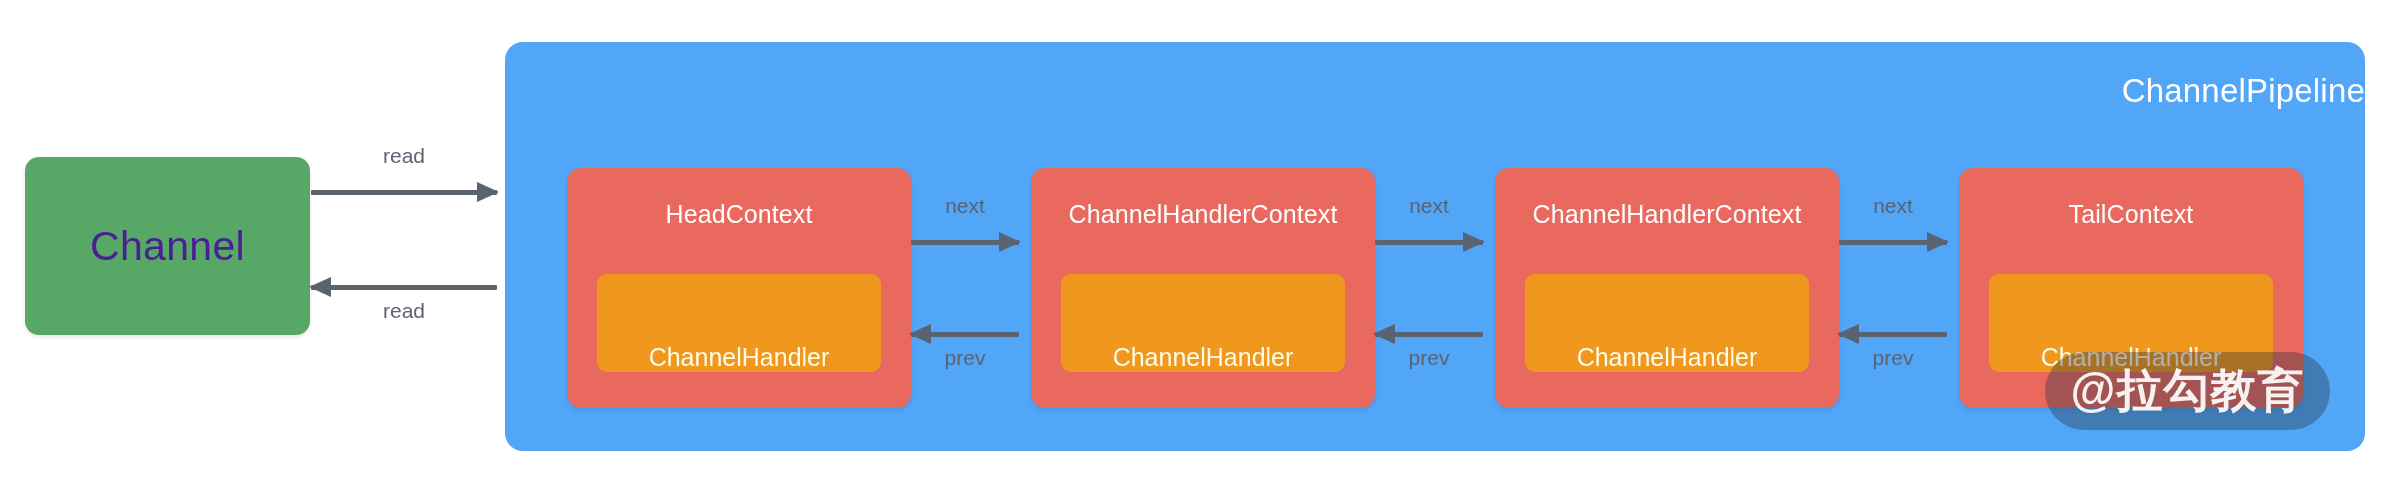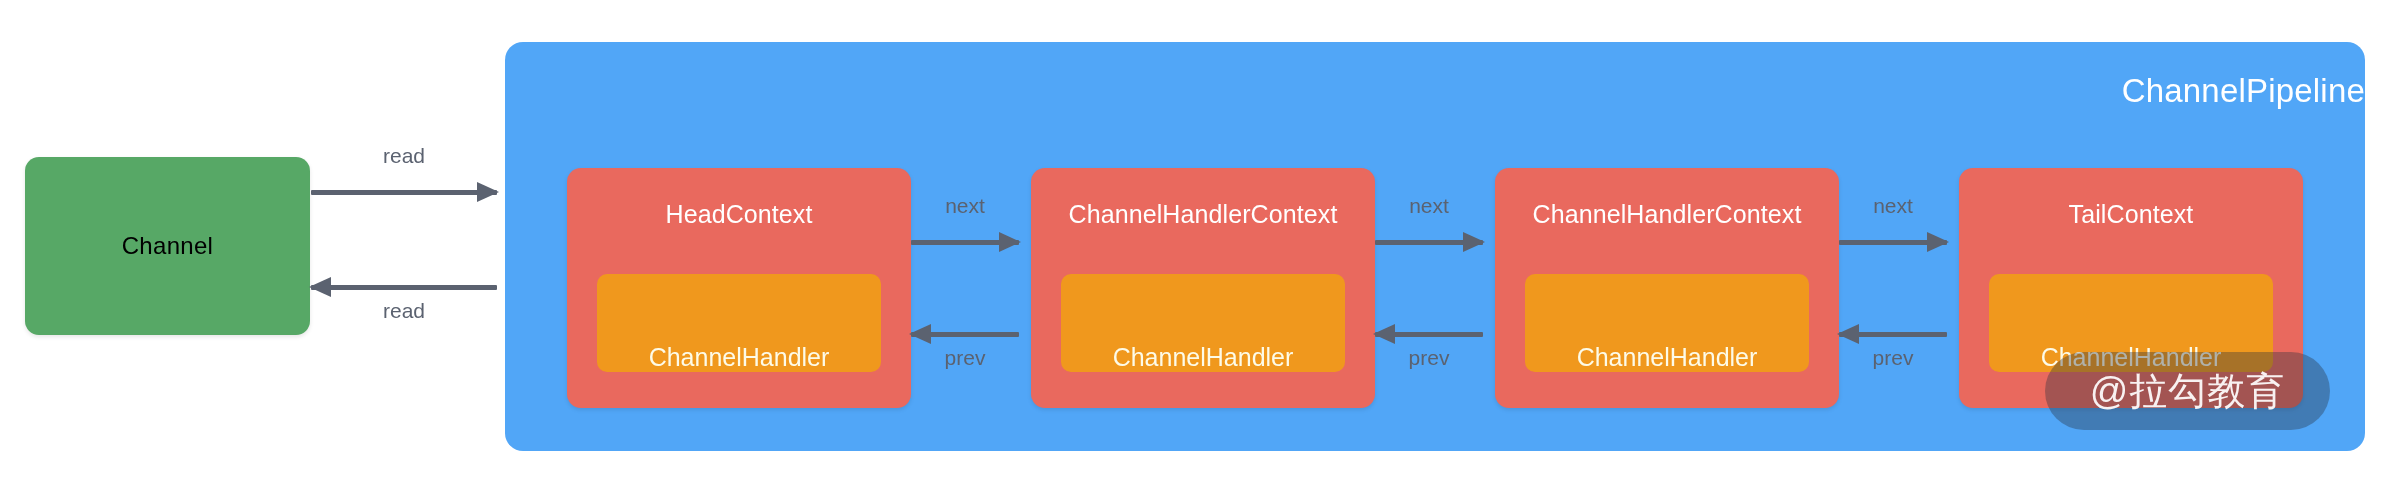--- a/index.html
+++ b/index.html
@@ -27,22 +27,22 @@
     width: 285px;
     height: 178px;
     background: #57a866;
     border-radius: 14px;
     box-shadow: 0 2px 4px rgba(0,0,0,0.10);
     display: flex;
     align-items: center;
     justify-content: center;
   }
   .channel-label {
-    color: #000000;
-    font-size: 24px;
+    color: #4c1d95;
+    font-size: 41px;
     font-weight: 400;
     letter-spacing: .3px;
   }
 
   
   .pipeline-box {
     position: absolute;
     left: 505px;
     top: 42px;
     width: 1860px;
@@ -164,22 +164,22 @@
     width: 285px;
     height: 78px;
     background: rgba(40,48,62,0.36);
     border-radius: 39px;
     display: flex;
     align-items: center;
     justify-content: center;
   }
   .watermark-text {
     color: rgba(255,255,255,0.92);
-    font-size: 38px;
-    font-weight: 400;
+    font-size: 46px;
+    font-weight: 700;
     letter-spacing: 1px;
     white-space: nowrap;
   }
 </style>
 </head>
 <body>
 
 <div id="stage">
 
   <div class="channel-box">

